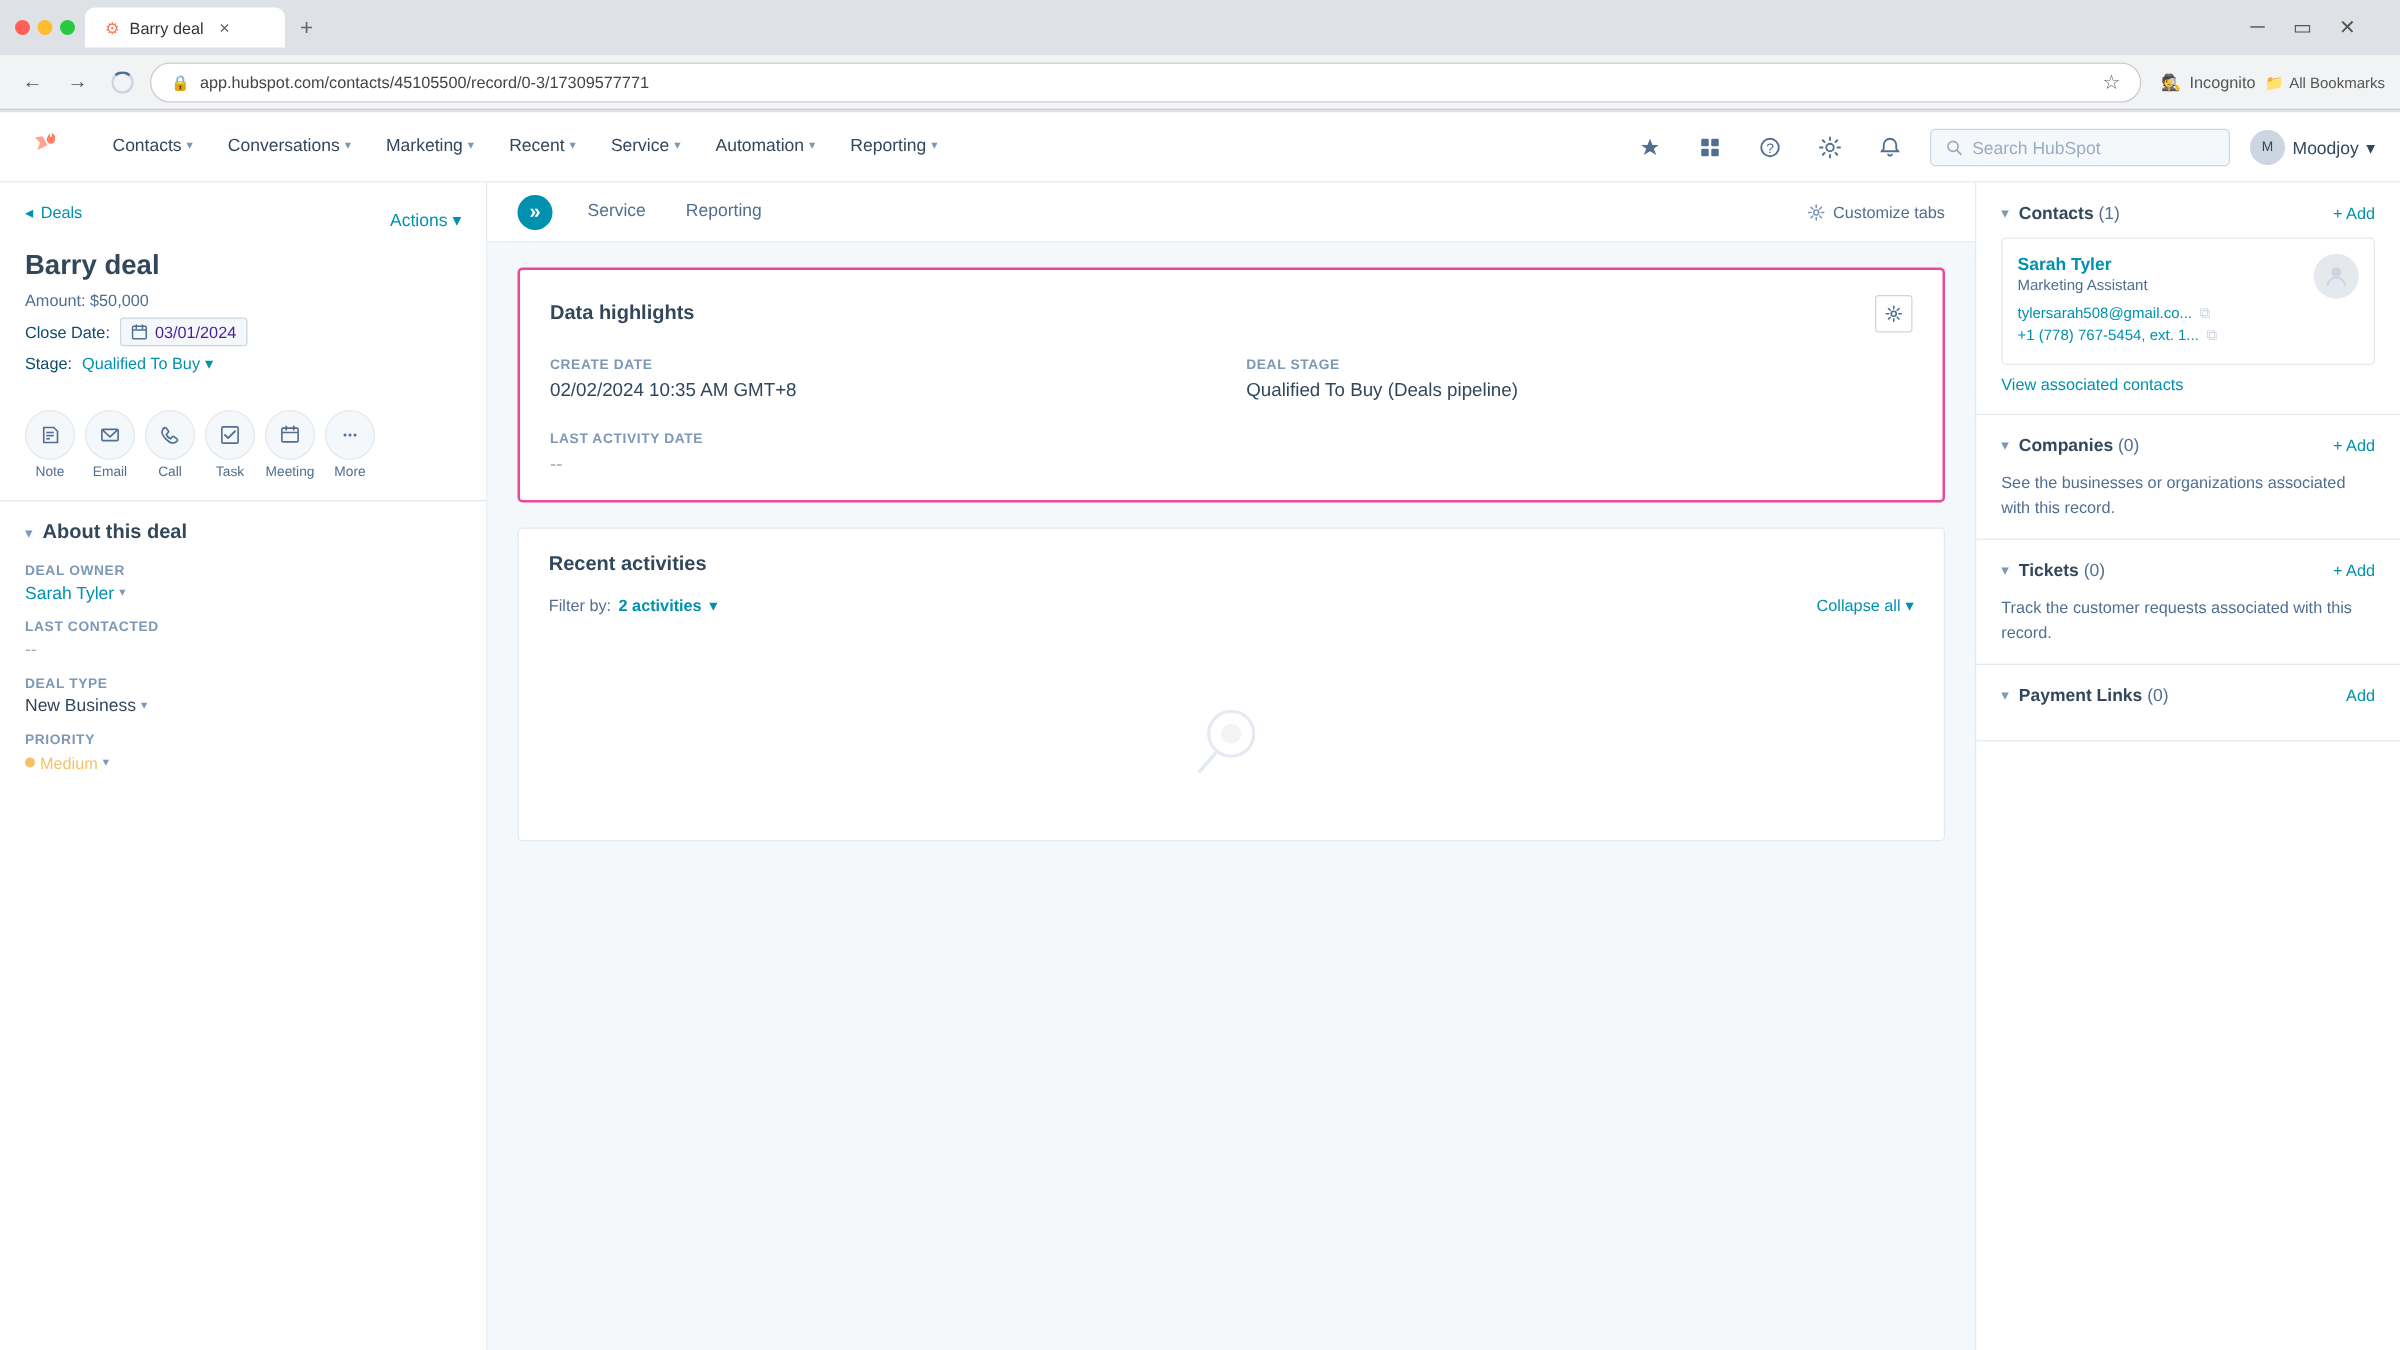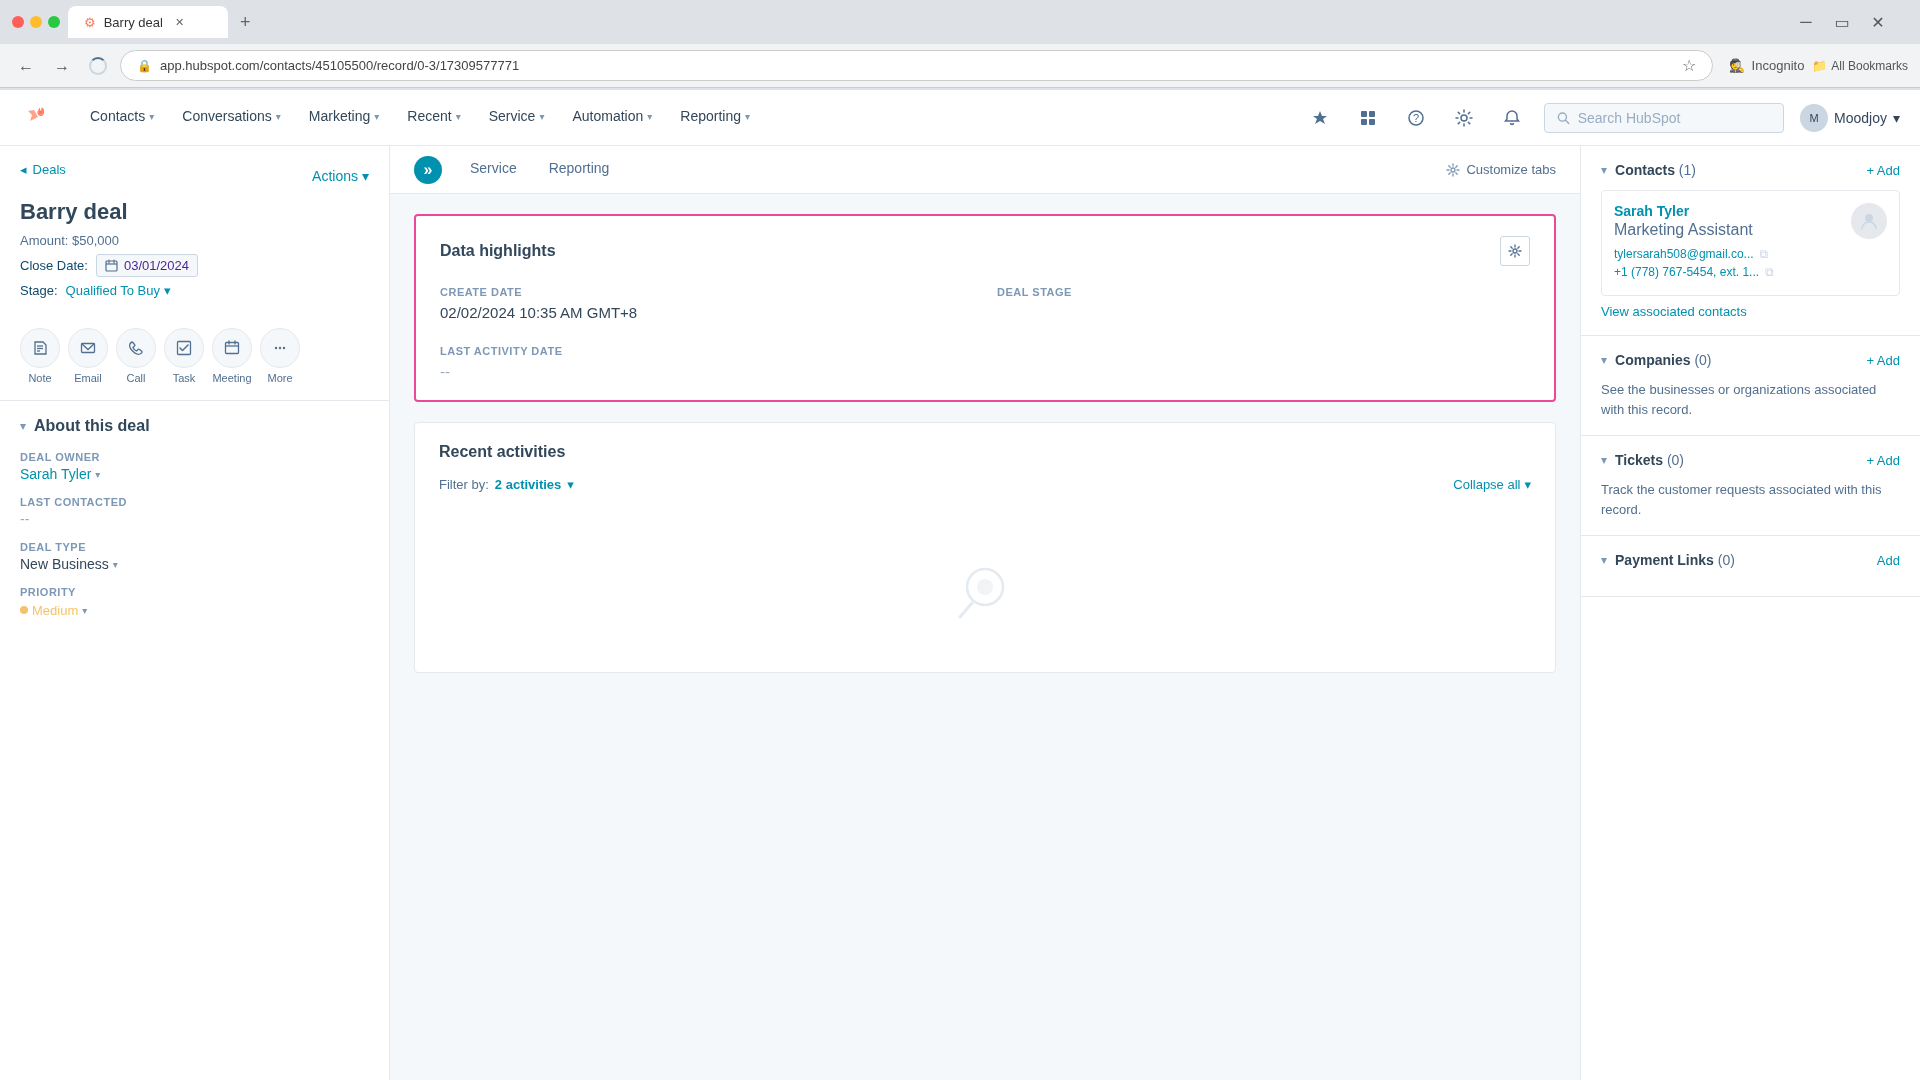--- a/index.html
+++ b/index.html
@@ -103,21 +103,21 @@
     .empty-icon { width: 80px; height: 80px; opacity: 0.5; }
 
     
     .right-panel { width: 340px; background: #fff; border-left: 1px solid #e5e8ed; overflow-y: auto; flex-shrink: 0; }
     .panel-section { border-bottom: 1px solid #e5e8ed; padding: 16px 20px; }
     .panel-section-header { display: flex; align-items: center; gap: 8px; margin-bottom: 12px; }
     .panel-section-title { font-size: 14px; font-weight: 600; color: #33475b; flex: 1; }
     .panel-add-btn { color: #0091ae; font-size: 13px; cursor: pointer; display: flex; align-items: center; gap: 4px; }
     .contact-card { border: 1px solid #e5e8ed; border-radius: 4px; padding: 12px; margin-bottom: 8px; }
     .contact-name { color: #0091ae; font-size: 14px; font-weight: 600; cursor: pointer; margin-bottom: 2px; }
-    .contact-title { color: #516f90; font-size: 16px; margin-bottom: 8px; }
+    .contact-title { color: #516f90; font-size: 12px; margin-bottom: 8px; }
     .contact-detail { font-size: 12px; color: #0091ae; display: flex; align-items: center; gap: 6px; margin-bottom: 4px; cursor: pointer; }
     .copy-icon { color: #cbd6e2; font-size: 12px; cursor: pointer; }
     .view-associated { color: #0091ae; font-size: 13px; cursor: pointer; margin-top: 8px; display: block; }
     .companies-empty { color: #516f90; font-size: 13px; line-height: 1.5; }
     .tickets-empty { color: #516f90; font-size: 13px; line-height: 1.5; }
     .section-chevron { color: #7c98b6; font-size: 12px; cursor: pointer; }
 
     
     ::-webkit-scrollbar { width: 6px; }
     ::-webkit-scrollbar-track { background: #f5f8fa; }
@@ -434,20 +434,21 @@
                 </svg>
             </button>
           </div>
           <div class="highlights-grid">
             <div class="highlight-item">
               <div class="highlight-label">CREATE DATE</div>
               <div class="highlight-value">02/02/2024 10:35 AM GMT+8</div>
             </div>
             <div class="highlight-item">
               <div class="highlight-label">DEAL STAGE</div>
+              <div class="highlight-value">Qualified To Buy (Deals pipeline)</div>
             </div>
             <div class="highlight-item highlight-full">
               <div class="highlight-label">LAST ACTIVITY DATE</div>
               <div class="highlight-value muted">--</div>
             </div>
           </div>
         </div>
 
         <div class="activities-card">
           <div class="activities-header">

